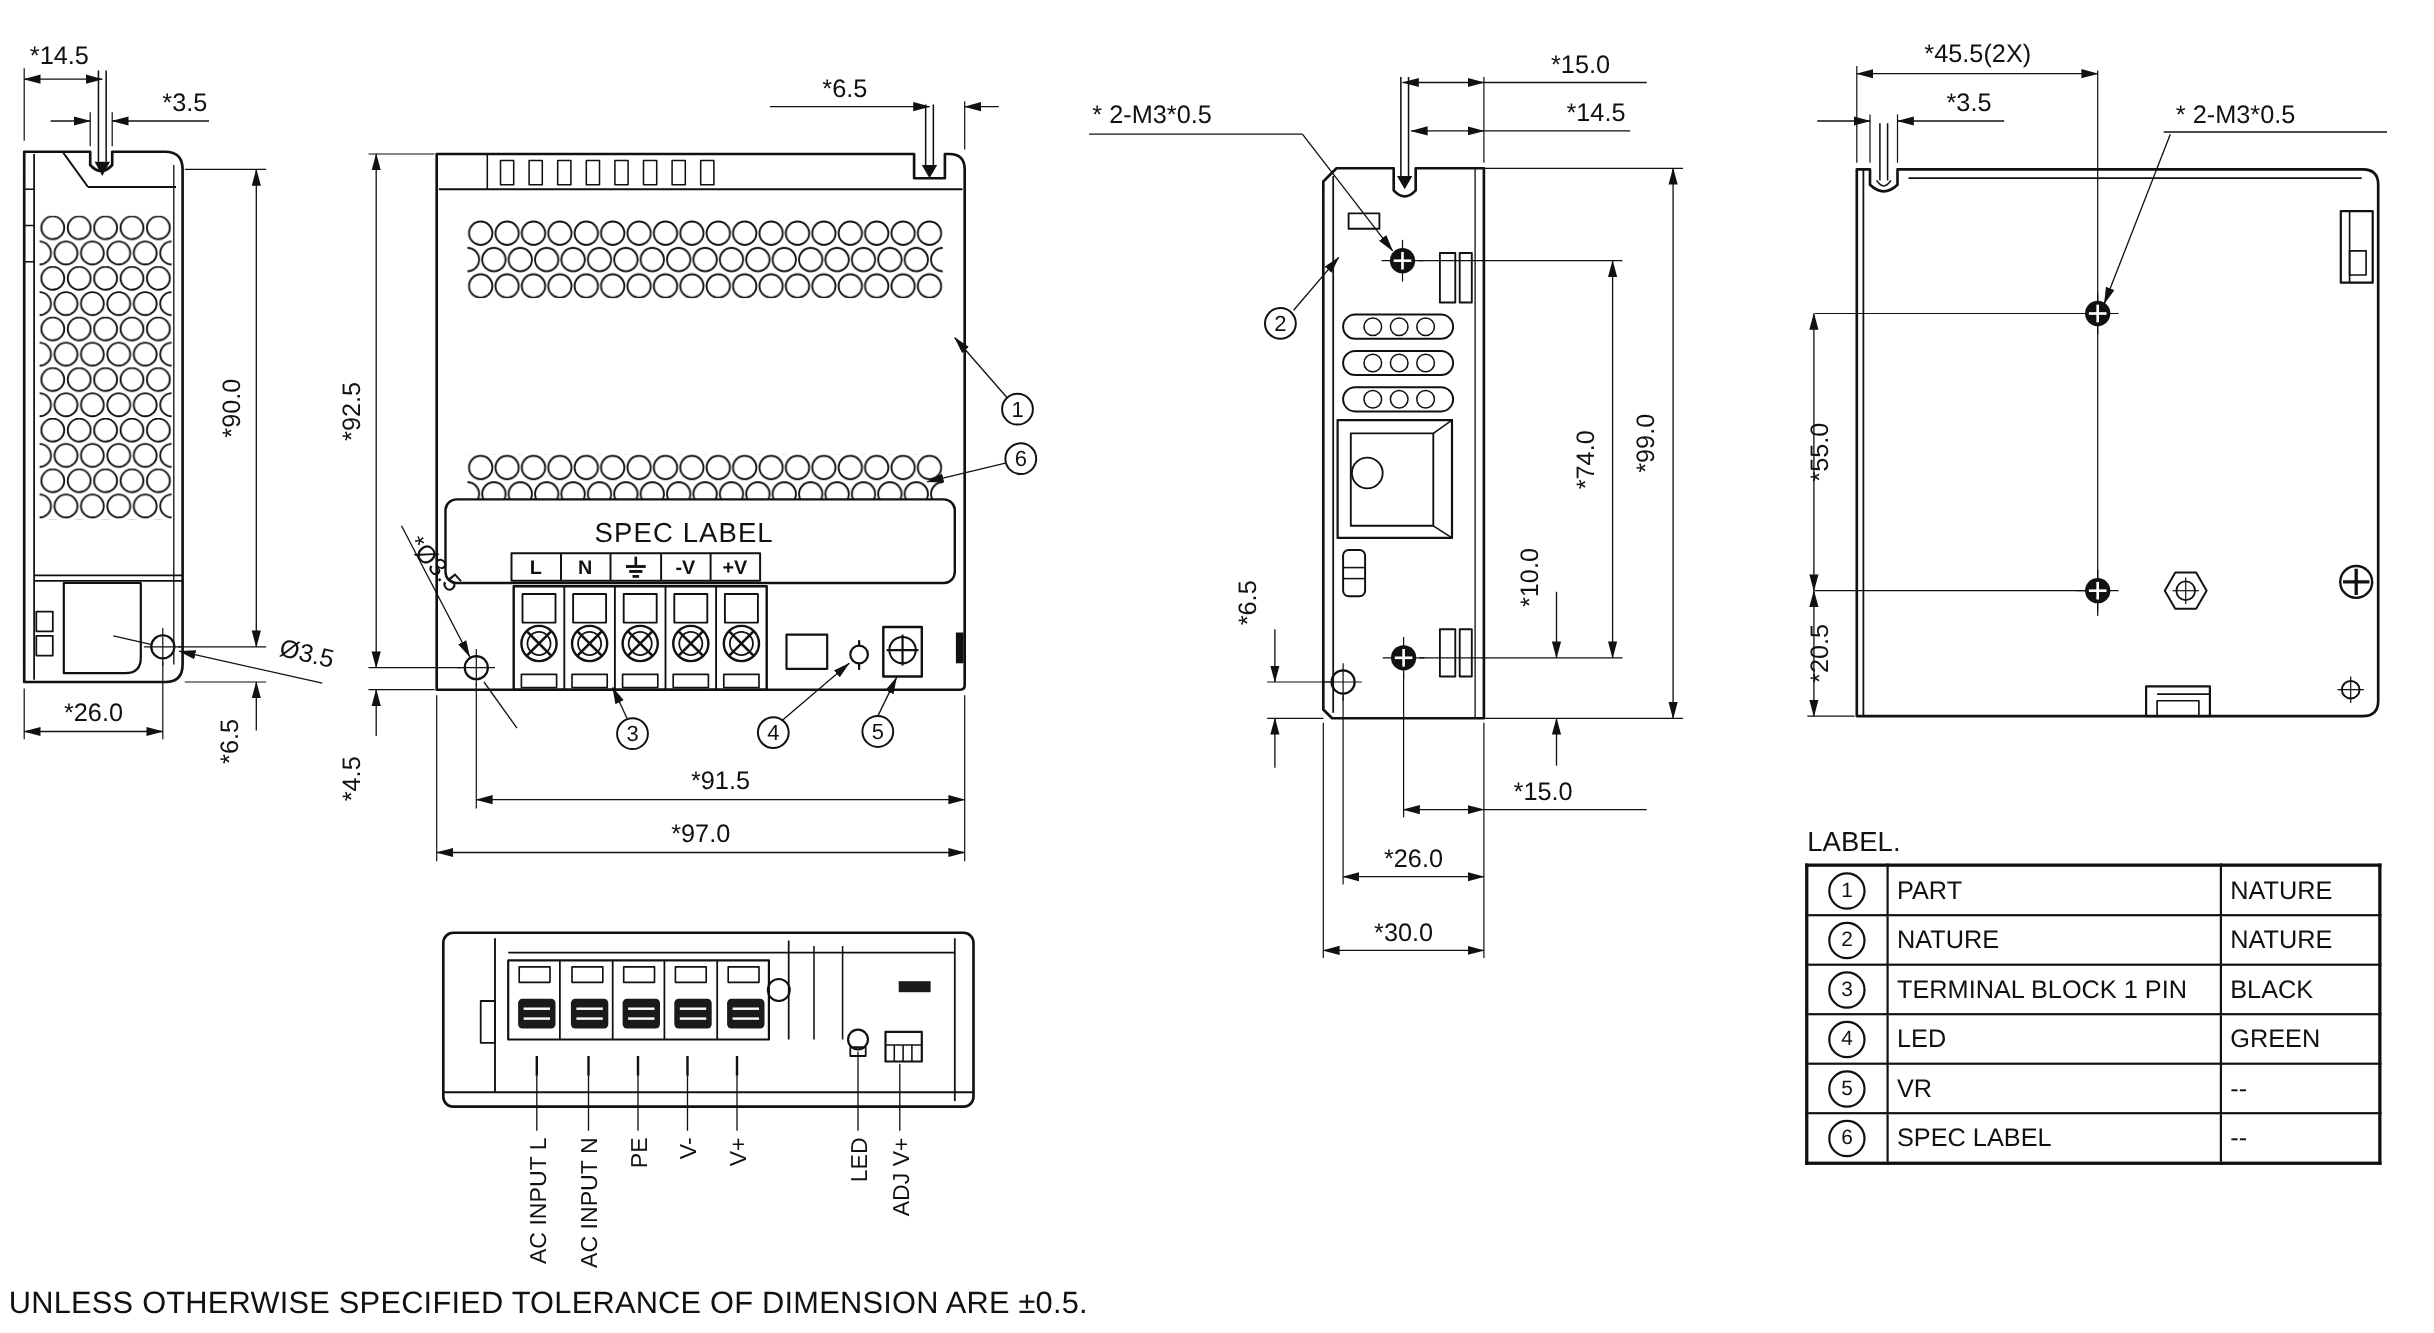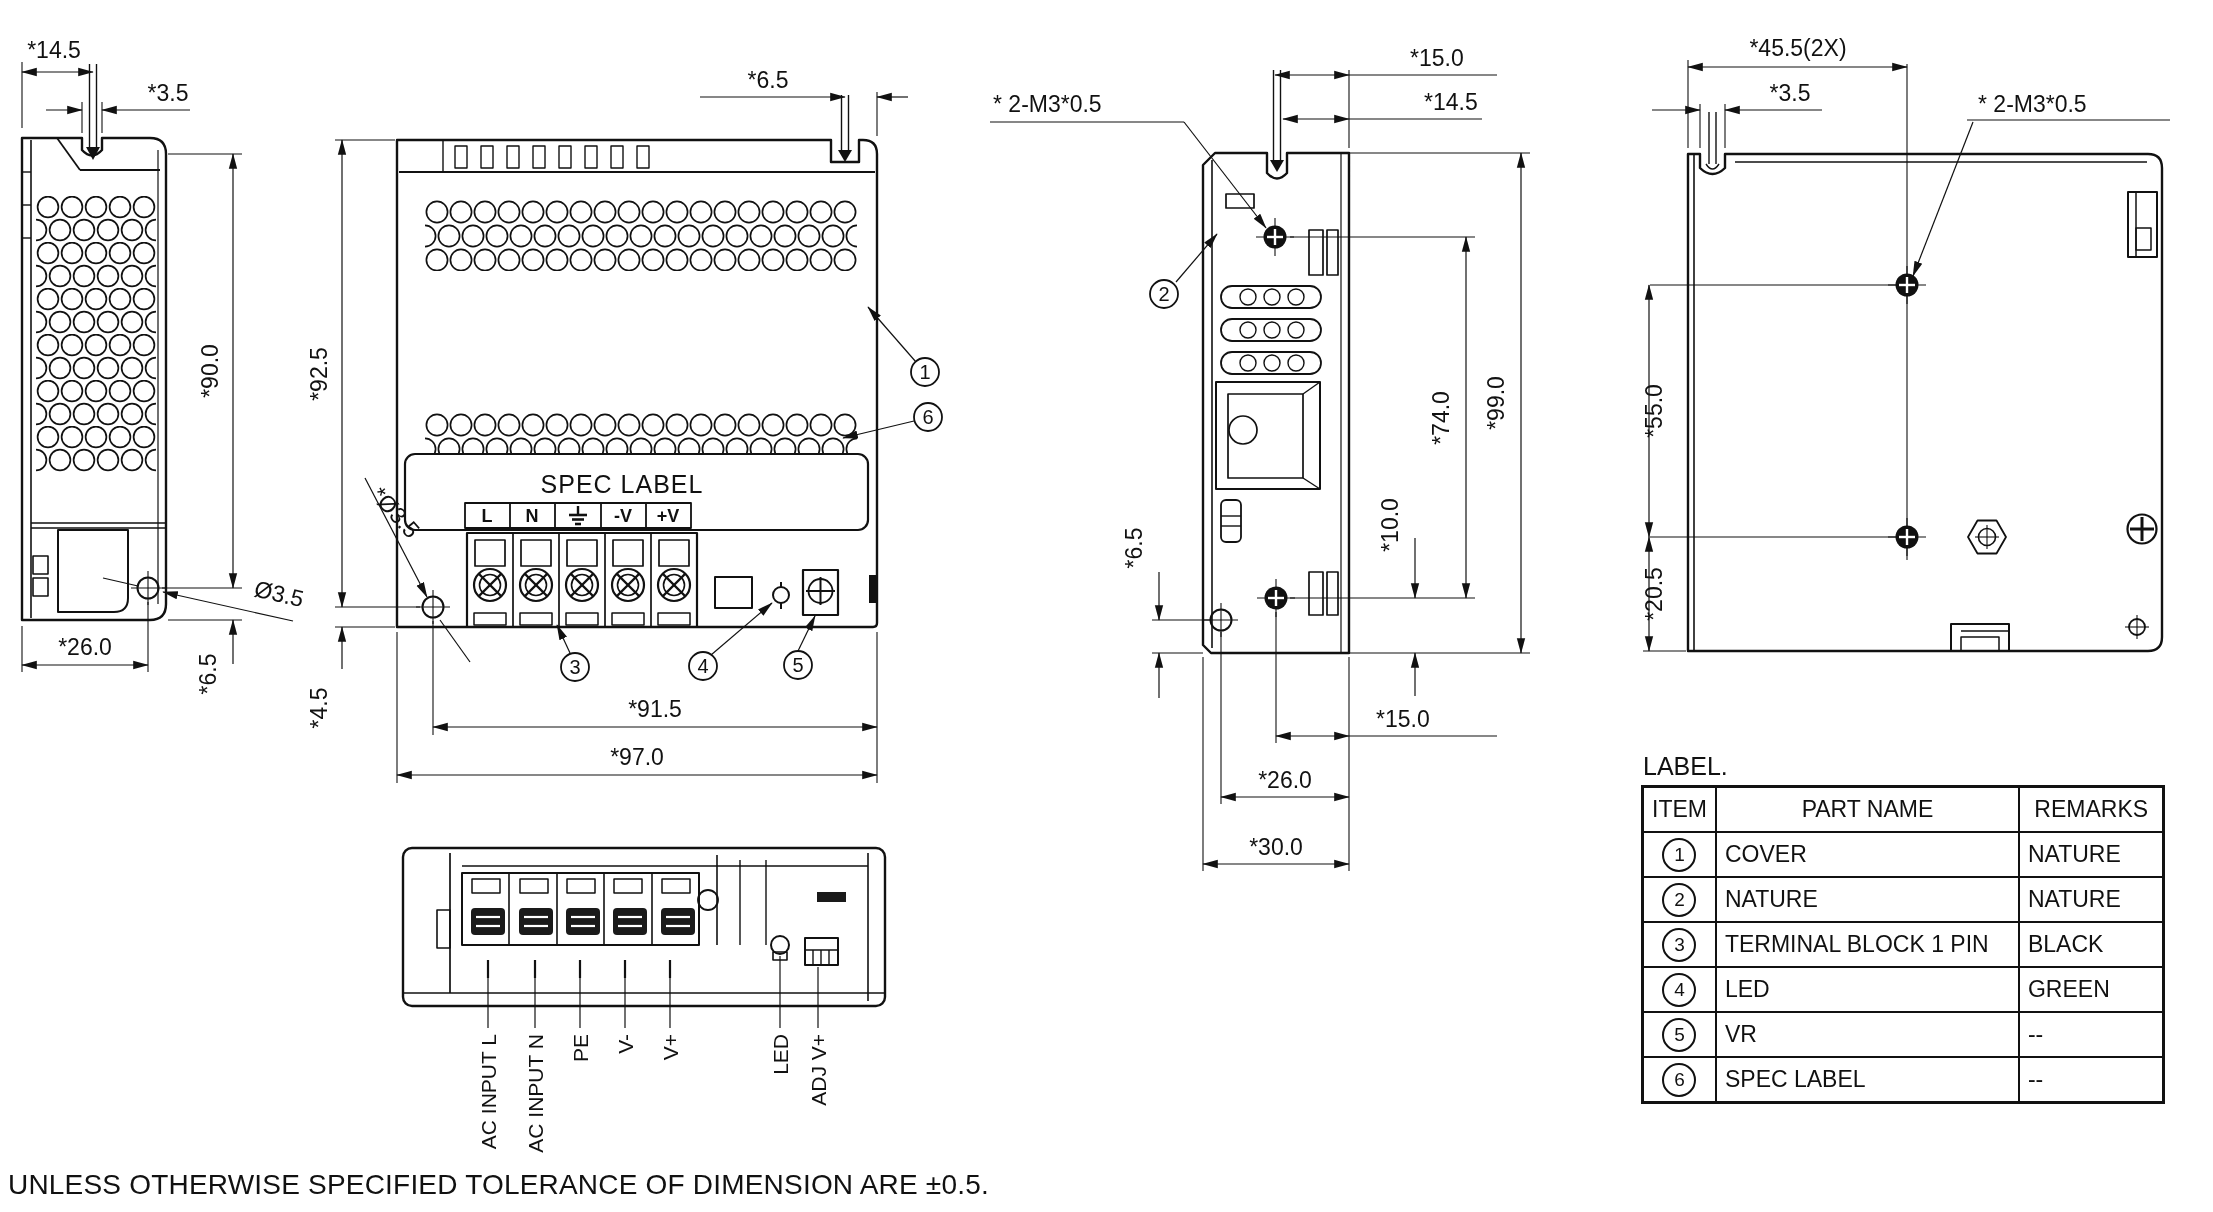--- a/index.html
+++ b/index.html
@@ -481,28 +481,23 @@
 
   <div class="tblwrap">
     <div class="tbl-title">LABEL.</div>
     <table class="parts">
       <colgroup>
           <col class="c-item">
           <col class="c-part">
           <col class="c-rem">
         </colgroup>
       <tbody>
-          <tr>
-        <th class="h-item">ITEM</th>
-        <th class="h-part">PART NAME</th>
-        <th class="h-rem">REMARKS</th>
-      </tr>
       <tr>
         <td class="td-item"><span class="cnum">1</span></td>
-        <td class="td-part">COVER</td>
+        <td class="td-part">PART</td>
         <td class="td-rem">NATURE</td>
       </tr>
       <tr>
         <td class="td-item"><span class="cnum">2</span></td>
         <td class="td-part">NATURE</td>
         <td class="td-rem">NATURE</td>
       </tr>
       <tr>
         <td class="td-item"><span class="cnum">3</span></td>
         <td class="td-part">TERMINAL BLOCK 1 PIN</td>

